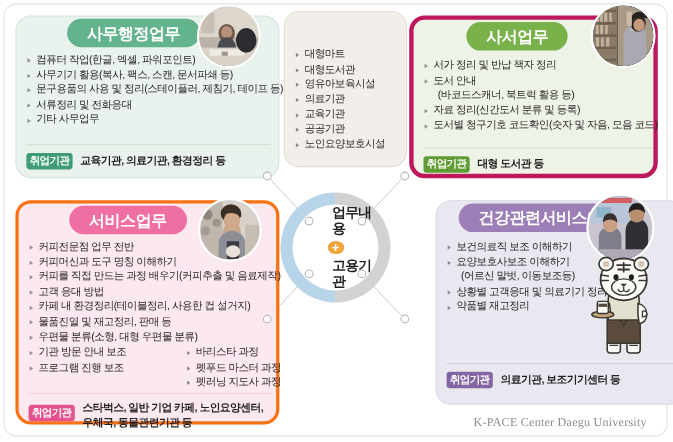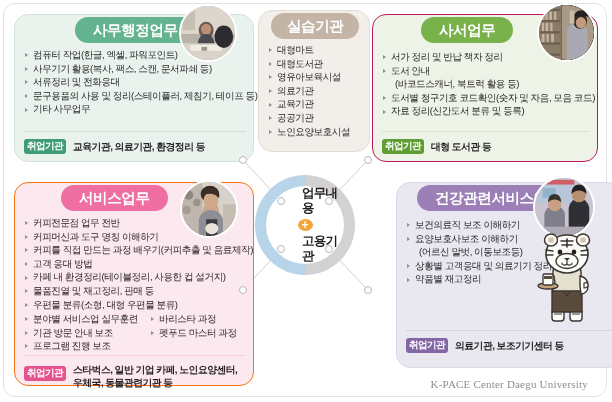--- a/index.html
+++ b/index.html
@@ -57,33 +57,33 @@
   
   .photo{
     position:absolute;border-radius:50%;overflow:hidden;
     border:2.5px solid #ffffff;box-sizing:border-box;
     background:#cfcfcf;
   }
   .photo .ph{position:absolute;inset:0;}
 
   
   #p-office{left:14px;top:14px;width:240px;height:148px;background:#e9f2ec;border:1px solid #d2e4d8;}
-  #p-office .hdr{background:#63b38f;left:60px;top:2px;text-align:center;}
+  #p-office .hdr{background:#63b38f;left:46px;top:2px;text-align:center;}
   #p-office .emp .tag{background:#3f9c77;}
   #p-office .divider{background:#cfe0d5;}
 
   #p-intern{left:258px;top:10px;width:112px;height:142px;background:#f2efeb;border:1px solid #e4ddd4;}
   #p-intern .hdr{background:#c3b4a6;left:12px;top:2px;padding:0 16px;}
 
-  #p-lib{left:372px;top:14px;width:226px;height:148px;background:#eef3e7;border:1px solid #be185d;}
+  #p-lib{left:372px;top:14px;width:226px;height:148px;background:#eef3e7;border:4px solid #be185d;}
   #p-lib .hdr{background:#79b24a;left:48px;top:2px;}
   #p-lib .emp .tag{background:#5f9c33;}
   #p-lib .divider{background:#d9e4cd;}
 
-  #p-serv{left:14px;top:182px;width:240px;height:204px;background:#fce9ef;border:1px solid #f97316;}
+  #p-serv{left:14px;top:182px;width:240px;height:204px;background:#fce9ef;border:3px solid #f97316;}
   #p-serv .hdr{background:#ef6fa2;left:46px;top:2px;}
   #p-serv .emp .tag{background:#e5538e;}
   #p-serv .divider{background:#f6cfdd;}
 
   #p-health{left:396px;top:182px;width:226px;height:186px;background:#e9e7f0;border:1px solid #dcd8e7;}
   #p-health .hdr{background:#9b7fb6;left:20px;top:2px;}
   #p-health .emp .tag{background:#8367a4;}
   #p-health .divider{background:#d6d1e3;}
 
   
@@ -127,22 +127,22 @@
     <line x1="328" y1="202" x2="368" y2="160" stroke="#c9c9c9" stroke-width="0.9"></line>
     <line x1="282" y1="248" x2="243" y2="290" stroke="#c9c9c9" stroke-width="0.9"></line>
     <line x1="328" y1="248" x2="368" y2="290" stroke="#c9c9c9" stroke-width="0.9"></line>
   </svg>
 
   <div class="panel" id="p-office">
     <div class="hdr">사무행정업무</div>
     <ul style="position:absolute;left:9px;top:33px;">
       <li>컴퓨터 작업(한글, 엑셀, 파워포인트)</li>
       <li>사무기기 활용(복사, 팩스, 스캔, 문서파쇄 등)</li>
+      <li>문구용품의 사용 및 정리(스테이플러, 제침기, 테이프 등)</li>
       <li>서류정리 및 전화응대</li>
-      <li>문구용품의 사용 및 정리(스테이플러, 제침기, 테이프 등)</li>
       <li>기타 사무업무</li>
     </ul>
     <div class="divider" style="left:9px;top:116px;width:222px;"></div>
     <div class="emp" style="left:9px;top:124px;">
       <span class="tag">취업기관</span>
       <span class="val">교육기관, 의료기관, 환경정리 등</span>
     </div>
   </div>
 
   <div class="photo" style="left:179px;top:4px;width:58px;height:58px;">
@@ -155,40 +155,39 @@
       <rect x="22" y="44" width="6" height="4" fill="#9d968c"></rect>
       <ellipse cx="27" cy="26" rx="8" ry="9" fill="#6d5a4c"></ellipse>
       <ellipse cx="27" cy="25" rx="5.5" ry="6" fill="#b9907a"></ellipse>
       <path d="M18 40c1-7 5-10 9-10s8 3 9 10z" fill="#4a4a52"></path>
       <ellipse cx="46" cy="33" rx="10" ry="12" fill="#2c2c30"></ellipse>
       <rect x="2" y="6" width="13" height="20" fill="#c6bfb4"></rect>
     </svg>
   </div>
 
   <div class="panel" id="p-intern">
-    <div class="hdr">실습기관</div>
     <ul style="position:absolute;left:9px;top:32px;">
       <li>대형마트</li>
       <li>대형도서관</li>
       <li>영유아보육시설</li>
       <li>의료기관</li>
       <li>교육기관</li>
       <li>공공기관</li>
       <li>노인요양보호시설</li>
     </ul>
   </div>
 
   <div class="panel" id="p-lib">
     <div class="hdr">사서업무</div>
     <ul style="position:absolute;left:9px;top:35px;">
       <li>서가 정리 및 반납 책자 정리</li>
       <li>도서 안내</li>
       <li class="sub">(바코드스캐너, 북트럭 활용 등)</li>
+      <li>자료 정리(신간도서 분류 및 등록)</li>
       <li>도서별 청구기호 코드확인(숫자 및 자음, 모음 코드)</li>
-      <li>자료 정리(신간도서 분류 및 등록)</li>
     </ul>
     <div class="divider" style="left:9px;top:116px;width:208px;"></div>
     <div class="emp" style="left:9px;top:124px;">
       <span class="tag">취업기관</span>
       <span class="val">대형 도서관 등</span>
     </div>
   </div>
 
   <div class="photo" style="left:537px;top:3px;width:59px;height:59px;">
     <svg class="ph" viewBox="0 0 59 59" preserveAspectRatio="xMidYMid slice">
@@ -230,27 +229,27 @@
     <ul style="position:absolute;left:9px;top:33px;">
       <li>커피전문점 업무 전반</li>
       <li>커피머신과 도구 명칭 이해하기</li>
       <li>커피를 직접 만드는 과정 배우기(커피추출 및 음료제작)</li>
       <li>고객 응대 방법</li>
       <li>카페 내 환경정리(테이블정리, 사용한 컵 설거지)</li>
       <li>물품진열 및 재고정리, 판매 등</li>
       <li>우편물 분류(소형, 대형 우편물 분류)</li>
     </ul>
     <ul style="position:absolute;left:9px;top:129px;">
-      <li>분야별 서비스업 실무훈련</li>
       <li>기관 방문 안내 보조</li>
       <li>프로그램 진행 보조</li>
     </ul>
-    <ul style="position:absolute;left:135px;top:129px;">
+    <ul style="position:absolute;left:152px;top:129px;">
       <li>바리스타 과정</li>
       <li>펫푸드 마스터 과정</li>
+      <li>펫러닝 지도사 과정</li>
     </ul>
     <div class="divider" style="left:9px;top:172px;width:222px;"></div>
     <div class="emp" style="left:9px;top:179px;">
       <span class="tag" style="margin-top:4px;">취업기관</span>
       <span class="val">
         <span>스타벅스, 일반 기업 카페, 노인요양센터,</span>
         <span>우체국, 동물관련기관 등</span>
       </span>
     </div>
   </div>

